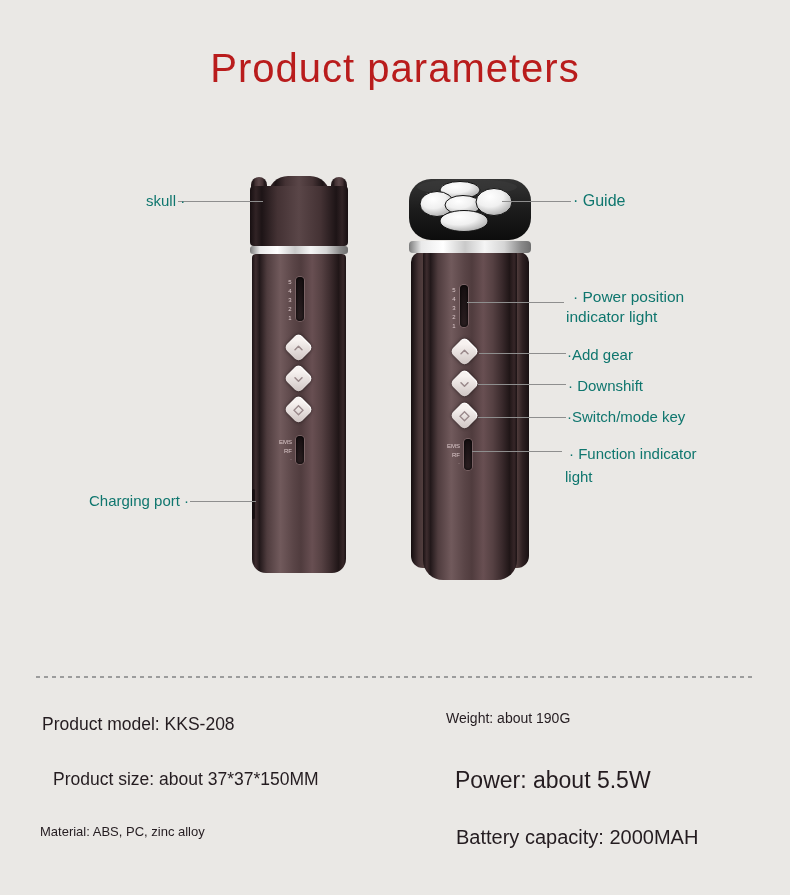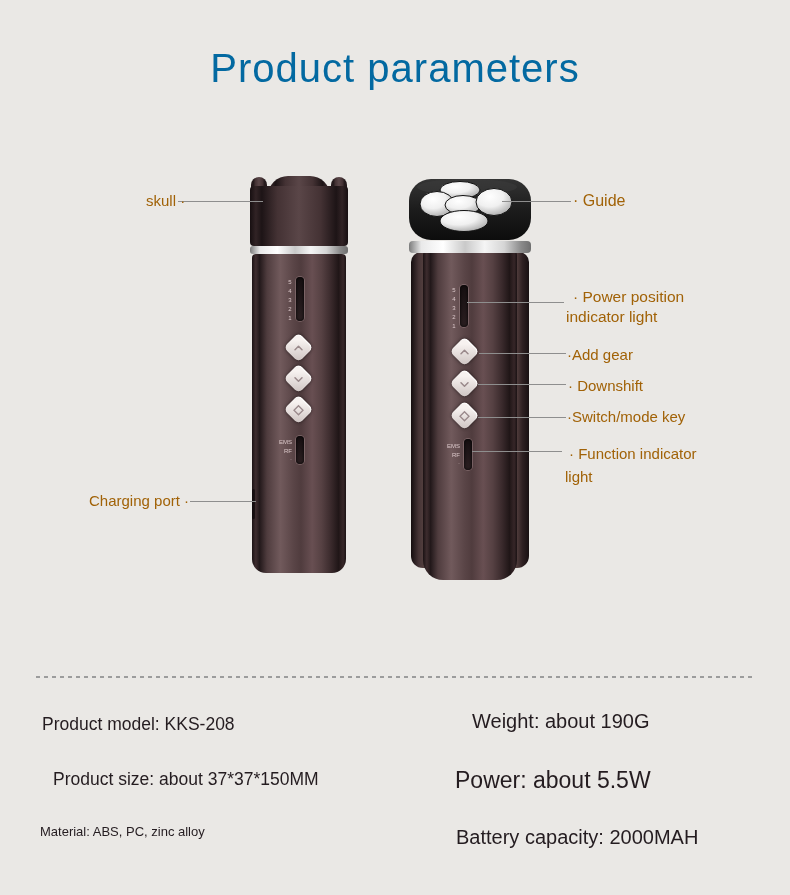--- a/index.html
+++ b/index.html
@@ -1,21 +1,21 @@
 <!DOCTYPE html>
 <html><head>
 <meta charset="utf-8">
 <style>
   * { margin:0; padding:0; box-sizing:border-box; }
   html,body { background:#eae8e5; }
   body { font-family:"Liberation Sans","DejaVu Sans",sans-serif; }
   .page { position:relative; width:790px; height:895px; background:#eae8e5; overflow:hidden; margin:0 auto; }
 
   .title { position:absolute; top:46px; left:0; width:790px; text-align:center;
-           font-size:40px; font-weight:500; color:#0369a1; letter-spacing:1px; }
+           font-size:40px; font-weight:500; color:#b91c1c; letter-spacing:1px; }
 
   
   .cyl   { background:linear-gradient(90deg,#1b1214 0%,#3d2c2e 4%,#22181a 8%,#4f3c3e 16%,#715a5c 30%,#5a4547 44%,#503c3e 52%,#684f52 64%,#564143 74%,#3a2a2c 84%,#201617 92%,#362628 97%,#1b1214 100%); }
   .cyld  { background:linear-gradient(90deg,#140d0f 0%,#463436 30%,#54403f 50%,#2e2022 75%,#181012 100%); }
   .headg { background:linear-gradient(90deg,#170f11 0%,#312325 6%,#1d1416 12%,#443234 28%,#5a4648 50%,#443234 72%,#1d1416 88%,#312325 94%,#170f11 100%); }
   .chrome{ background:linear-gradient(90deg,#7c7c7c 0%,#e9e9e9 10%,#ffffff 28%,#c9c9c9 46%,#f5f5f5 62%,#d5d5d5 78%,#8a8a8a 92%,#6f6f6f 100%); }
 
   
   .d1-post { position:absolute; width:16px; height:30px; border-radius:8px 8px 0 0; }
   .pl { left:251px; top:177px; }
@@ -54,21 +54,21 @@
   .btn { position:absolute; width:21px; height:21px; transform:rotate(45deg); border-radius:5px;
          background:linear-gradient(135deg,#f7f2f0 25%,#cfc5c3 95%);
          box-shadow:0 0 4px rgba(0,0,0,.6), inset 0 1px 1px #fff;
          display:flex; align-items:center; justify-content:center; }
   .btn svg { transform:rotate(-45deg); }
   .b1u { left:288px; top:337px; } .b1d { left:288px; top:368px; } .b1m { left:288px; top:399px; }
   .b2u { left:454px; top:341px; } .b2d { left:454px; top:373px; } .b2m { left:454px; top:405px; }
 
   
   .cl  { position:absolute; height:1px; background:#8e8e8e; z-index:5; }
-  .lbl { position:absolute; font-size:15px; color:#a16207; z-index:6; white-space:nowrap; }
+  .lbl { position:absolute; font-size:15px; color:#0f766e; z-index:6; white-space:nowrap; }
   .lbl.wrap { white-space:normal; }
   .l-skull { left:146px; top:192px; }
   .l-charge{ left:89px;  top:492px;text-align:right; }
   .l-guide { left:573px; top:192px; font-size:16px; }
   .l-gear  { left:566px; top:287px; width:156px; text-indent:7px; line-height:20px; font-size:15.5px; }
   .l-add   { left:567px; top:346px; }
   .l-down  { left:568px; top:377px; }
   .l-switch{ left:567px; top:408px; }
   .l-func  { left:565px; top:442px; width:160px; text-indent:4px; line-height:23px; }
 
@@ -82,21 +82,21 @@
   .cl-func   { left:472px; top:451px; width:90px; }
 
   
   .spec { position:absolute; color:#241c20; white-space:nowrap; }
   .pname   { left:42px;  top:629px; font-size:19px; }
   .divider { position:absolute; left:36px; top:676px; width:719px; height:2px;
              background:repeating-linear-gradient(90deg,#9c9c9c 0 4px,transparent 4px 8px); }
   .s-model   { left:42px;  top:714px; font-size:17.5px; }
   .s-size    { left:53px;  top:769px; font-size:17.5px; }
   .s-material{ left:40px;  top:824px; font-size:13px; }
-  .s-weight  { left:472px; top:710px; font-size:20px; }
+  .s-weight  { left:446px; top:710px; font-size:14px; }
   .s-power   { left:455px; top:767px; font-size:23px; }
   .s-battery { left:456px; top:826px; font-size:20px;text-align:center; }
 </style>
 </head>
 <body>
 
 <div class="page">
 
   <h1 class="title">Product parameters</h1>
 

